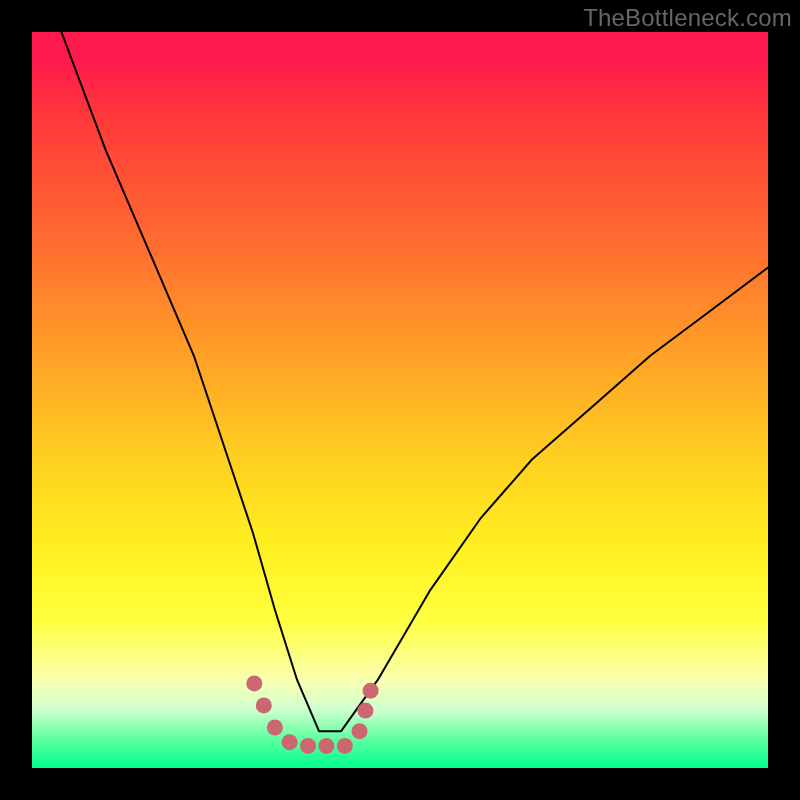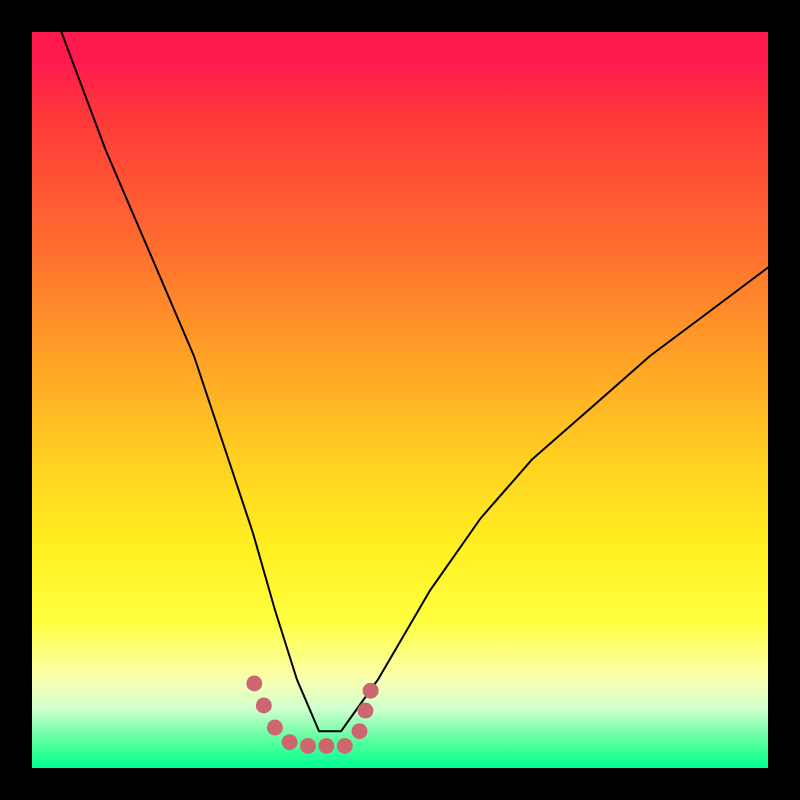--- a/index.html
+++ b/index.html
@@ -53,20 +53,21 @@
     font-size: 24px;
     font-weight: 500;
     letter-spacing: 0.2px;
     user-select: none;
   }
 </style>
 </head>
 <body>
 
 <div class="frame">
+  <div class="watermark">TheBottleneck.com</div>
   <div class="plot">
     <svg class="curve" viewBox="0 0 736 736">
       <g id="curve-path-g">
           <path d="M29.4 0.0 L73.6 117.8 L117.8 220.8 L161.9 323.8 L191.4 412.2 L220.8 500.5 L242.9 577.8 L265.0 647.7 L287.0 699.2 L309.1 699.2 L345.9 647.7 L397.4 559.4 L449.0 485.8 L500.5 426.9 L559.4 375.4 L618.2 323.8 L677.1 279.7 L736.0 235.5" fill="none" stroke="#000" stroke-width="2" stroke-linejoin="round" stroke-linecap="round"></path>
         </g>
       <g id="marker-g">
           <circle cx="222.3" cy="651.4" r="8" fill="#cc6670"></circle>
           <circle cx="231.8" cy="673.4" r="8" fill="#cc6670"></circle>
           <circle cx="242.9" cy="695.5" r="8" fill="#cc6670"></circle>
           <circle cx="257.6" cy="710.2" r="8" fill="#cc6670"></circle>

